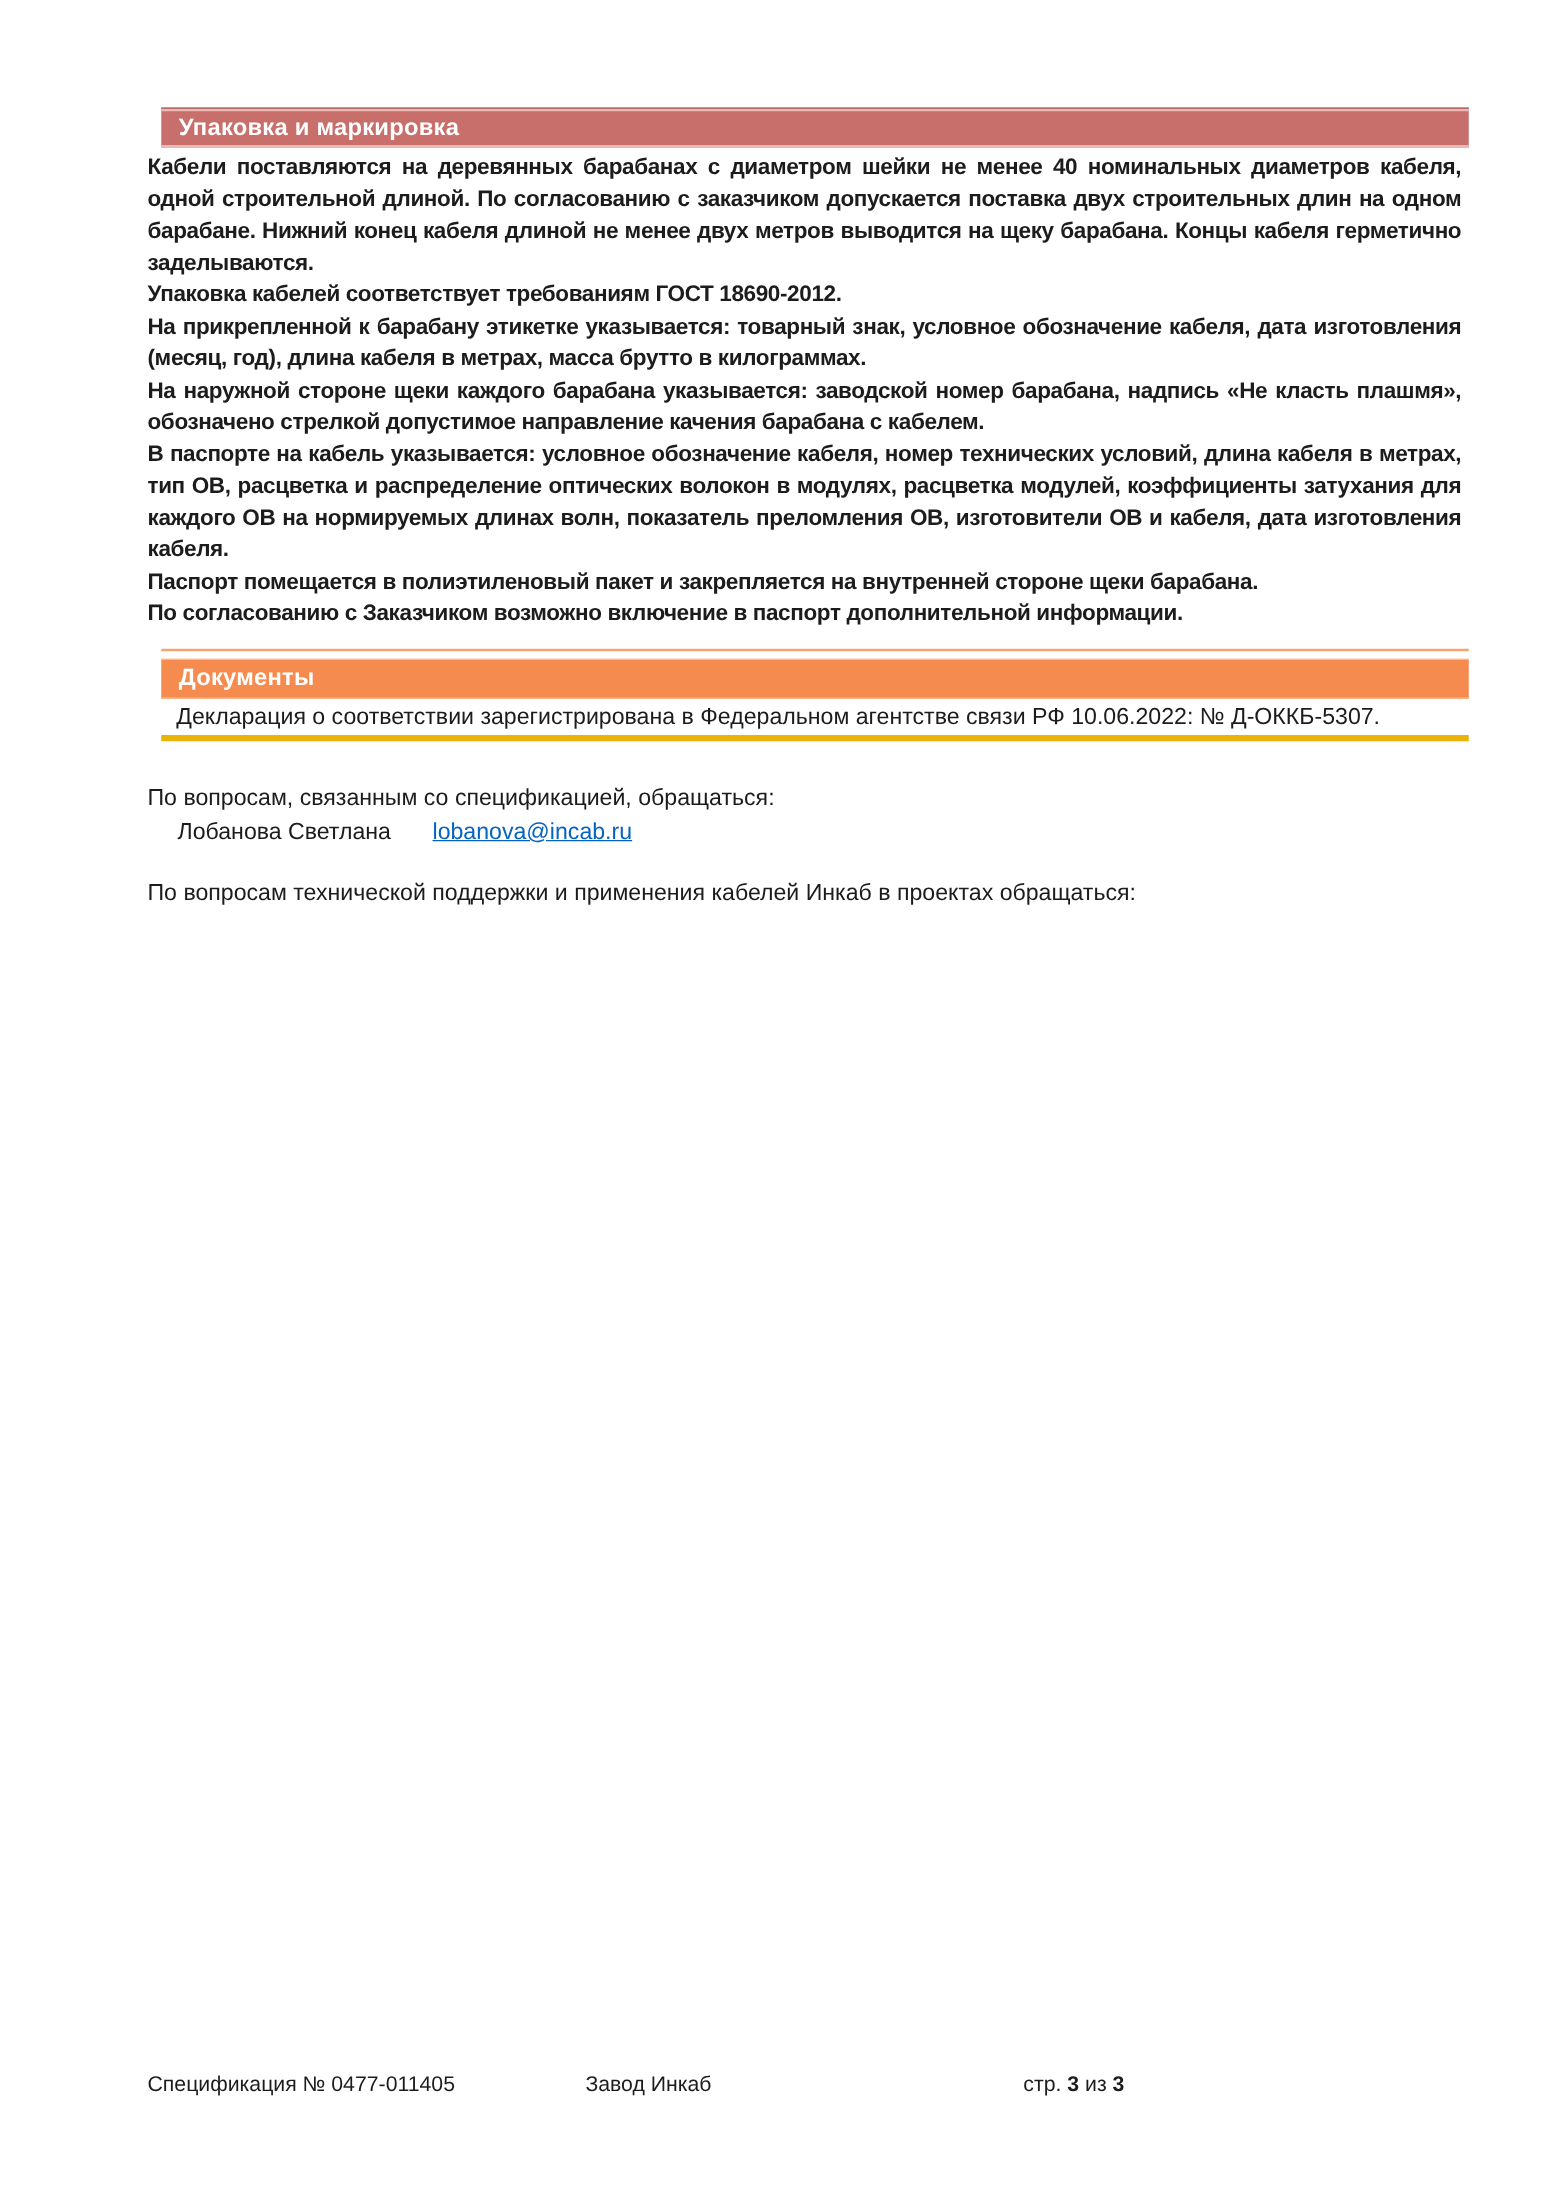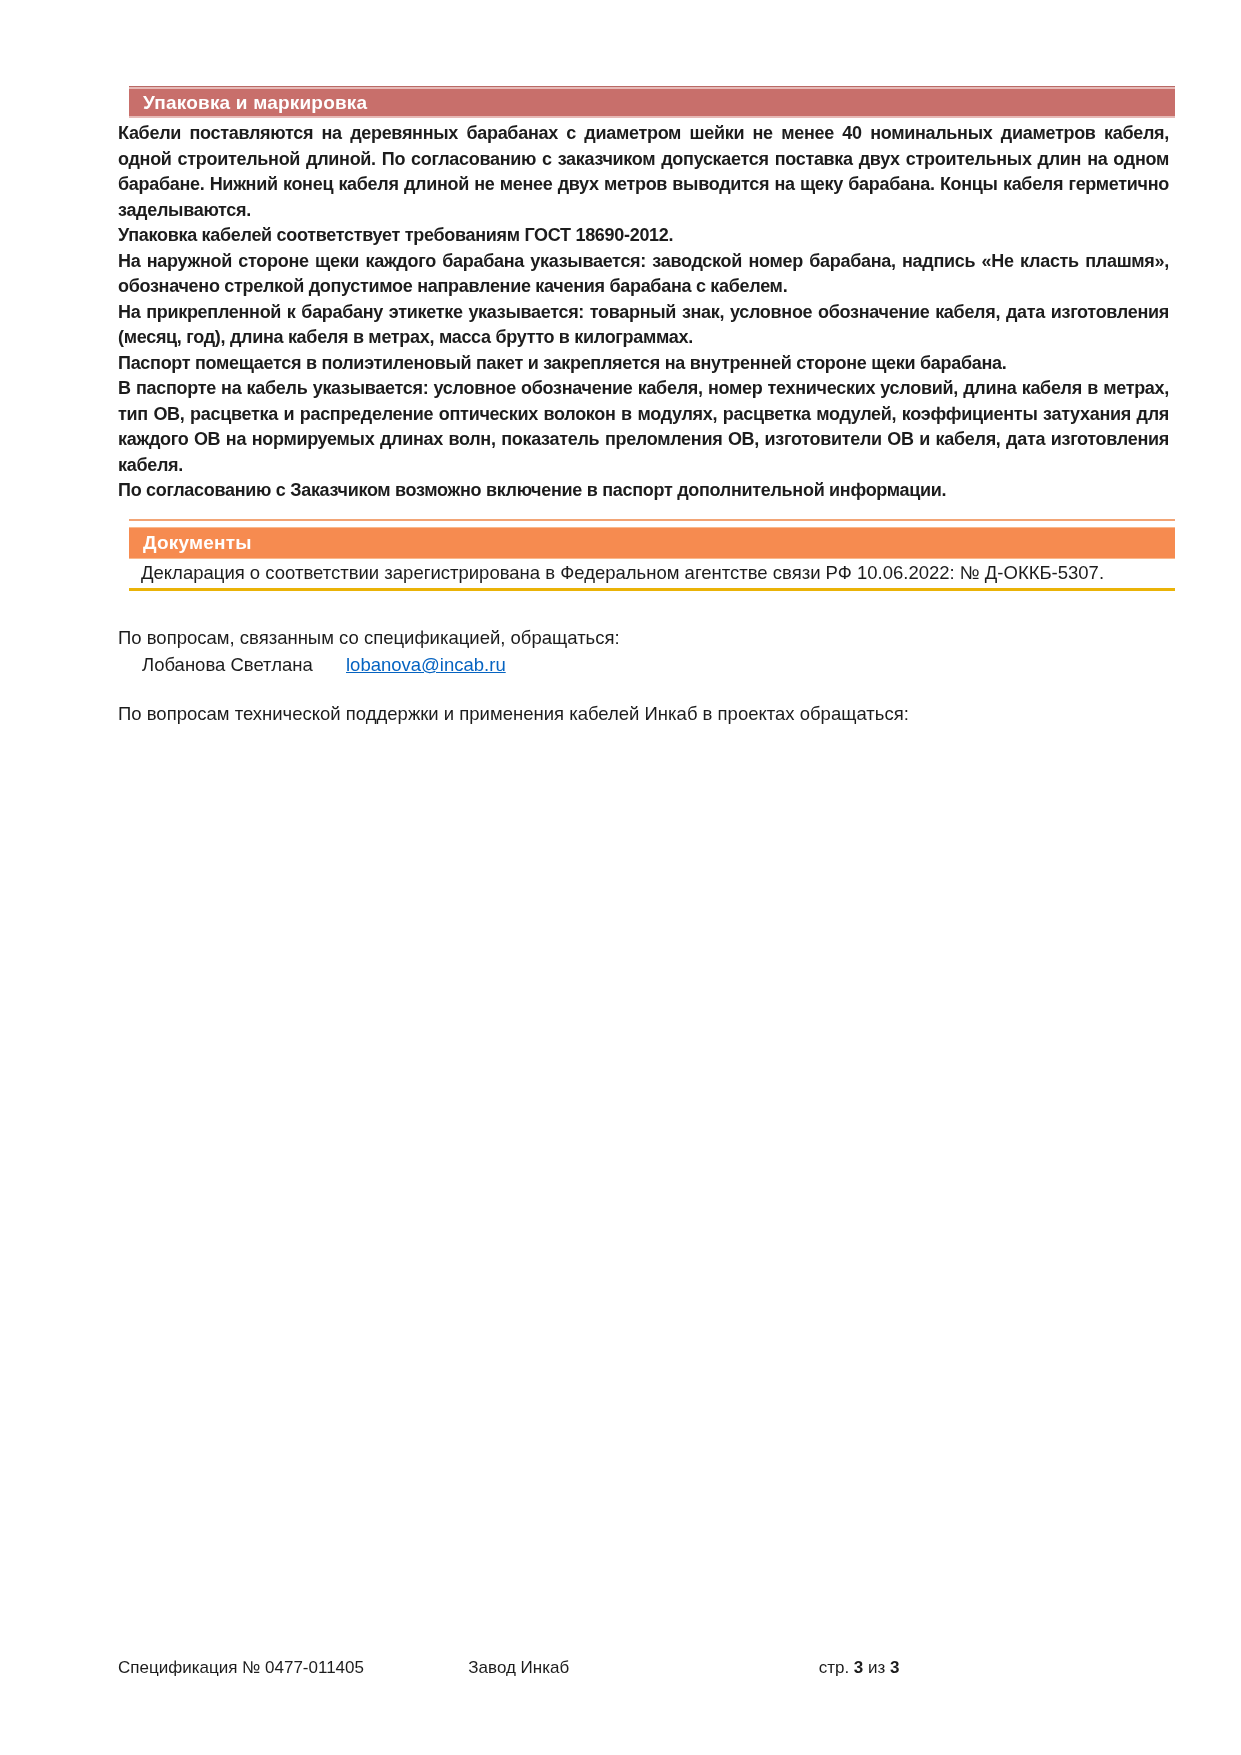--- a/index.html
+++ b/index.html
@@ -73,21 +73,21 @@
 
   
   .doc-row {
     position: absolute;
     left: 129px;
     top: 559px;
     width: 1046px;
     box-sizing: border-box;
     padding: 3px 12px 4px 12px;
     font-size: 18.5px;
-    border-bottom: 3px solid #eab308;
+    border-bottom: 5px solid #eab308;
   }
 
   
   .contacts {
     position: absolute;
     left: 118px;
     top: 624px;
     width: 1051px;
     font-size: 18.5px;
     line-height: 27px;
@@ -123,24 +123,24 @@
 
 <div class="page">
 
   <div class="section-bar bar-packaging">
     <span>Упаковка и маркировка</span>
   </div>
 
   <div class="body-text">
     <p>Кабели поставляются на деревянных барабанах с диаметром шейки не менее 40 номинальных диаметров кабеля, одной строительной длиной. По согласованию с заказчиком допускается поставка двух строительных длин на одном барабане. Нижний конец кабеля длиной не менее двух метров выводится на щеку барабана. Концы кабеля герметично заделываются.</p>
     <p>Упаковка кабелей соответствует требованиям ГОСТ 18690-2012.</p>
+    <p>На прикрепленной к барабану этикетке указывается: товарный знак, условное обозначение кабеля, дата изготовления (месяц, год), длина кабеля в метрах, масса брутто в килограммах.</p>
     <p>На наружной стороне щеки каждого барабана указывается: заводской номер барабана, надпись «Не класть плашмя», обозначено стрелкой допустимое направление качения барабана с кабелем.</p>
-    <p>На прикрепленной к барабану этикетке указывается: товарный знак, условное обозначение кабеля, дата изготовления (месяц, год), длина кабеля в метрах, масса брутто в килограммах.</p>
+    <p>В паспорте на кабель указывается: условное обозначение кабеля, номер технических условий, длина кабеля в метрах, тип ОВ, расцветка и распределение оптических волокон в модулях, расцветка модулей, коэффициенты затухания для каждого ОВ на нормируемых длинах волн, показатель преломления ОВ, изготовители ОВ и кабеля, дата изготовления кабеля.</p>
     <p>Паспорт помещается в полиэтиленовый пакет и закрепляется на внутренней стороне щеки барабана.</p>
-    <p>В паспорте на кабель указывается: условное обозначение кабеля, номер технических условий, длина кабеля в метрах, тип ОВ, расцветка и распределение оптических волокон в модулях, расцветка модулей, коэффициенты затухания для каждого ОВ на нормируемых длинах волн, показатель преломления ОВ, изготовители ОВ и кабеля, дата изготовления кабеля.</p>
     <p>По согласованию с Заказчиком возможно включение в паспорт дополнительной информации.</p>
   </div>
 
   <div class="doc-topline"></div>
 
   <div class="section-bar bar-documents">
     <span>Документы</span>
   </div>
 
   <div class="doc-row">

